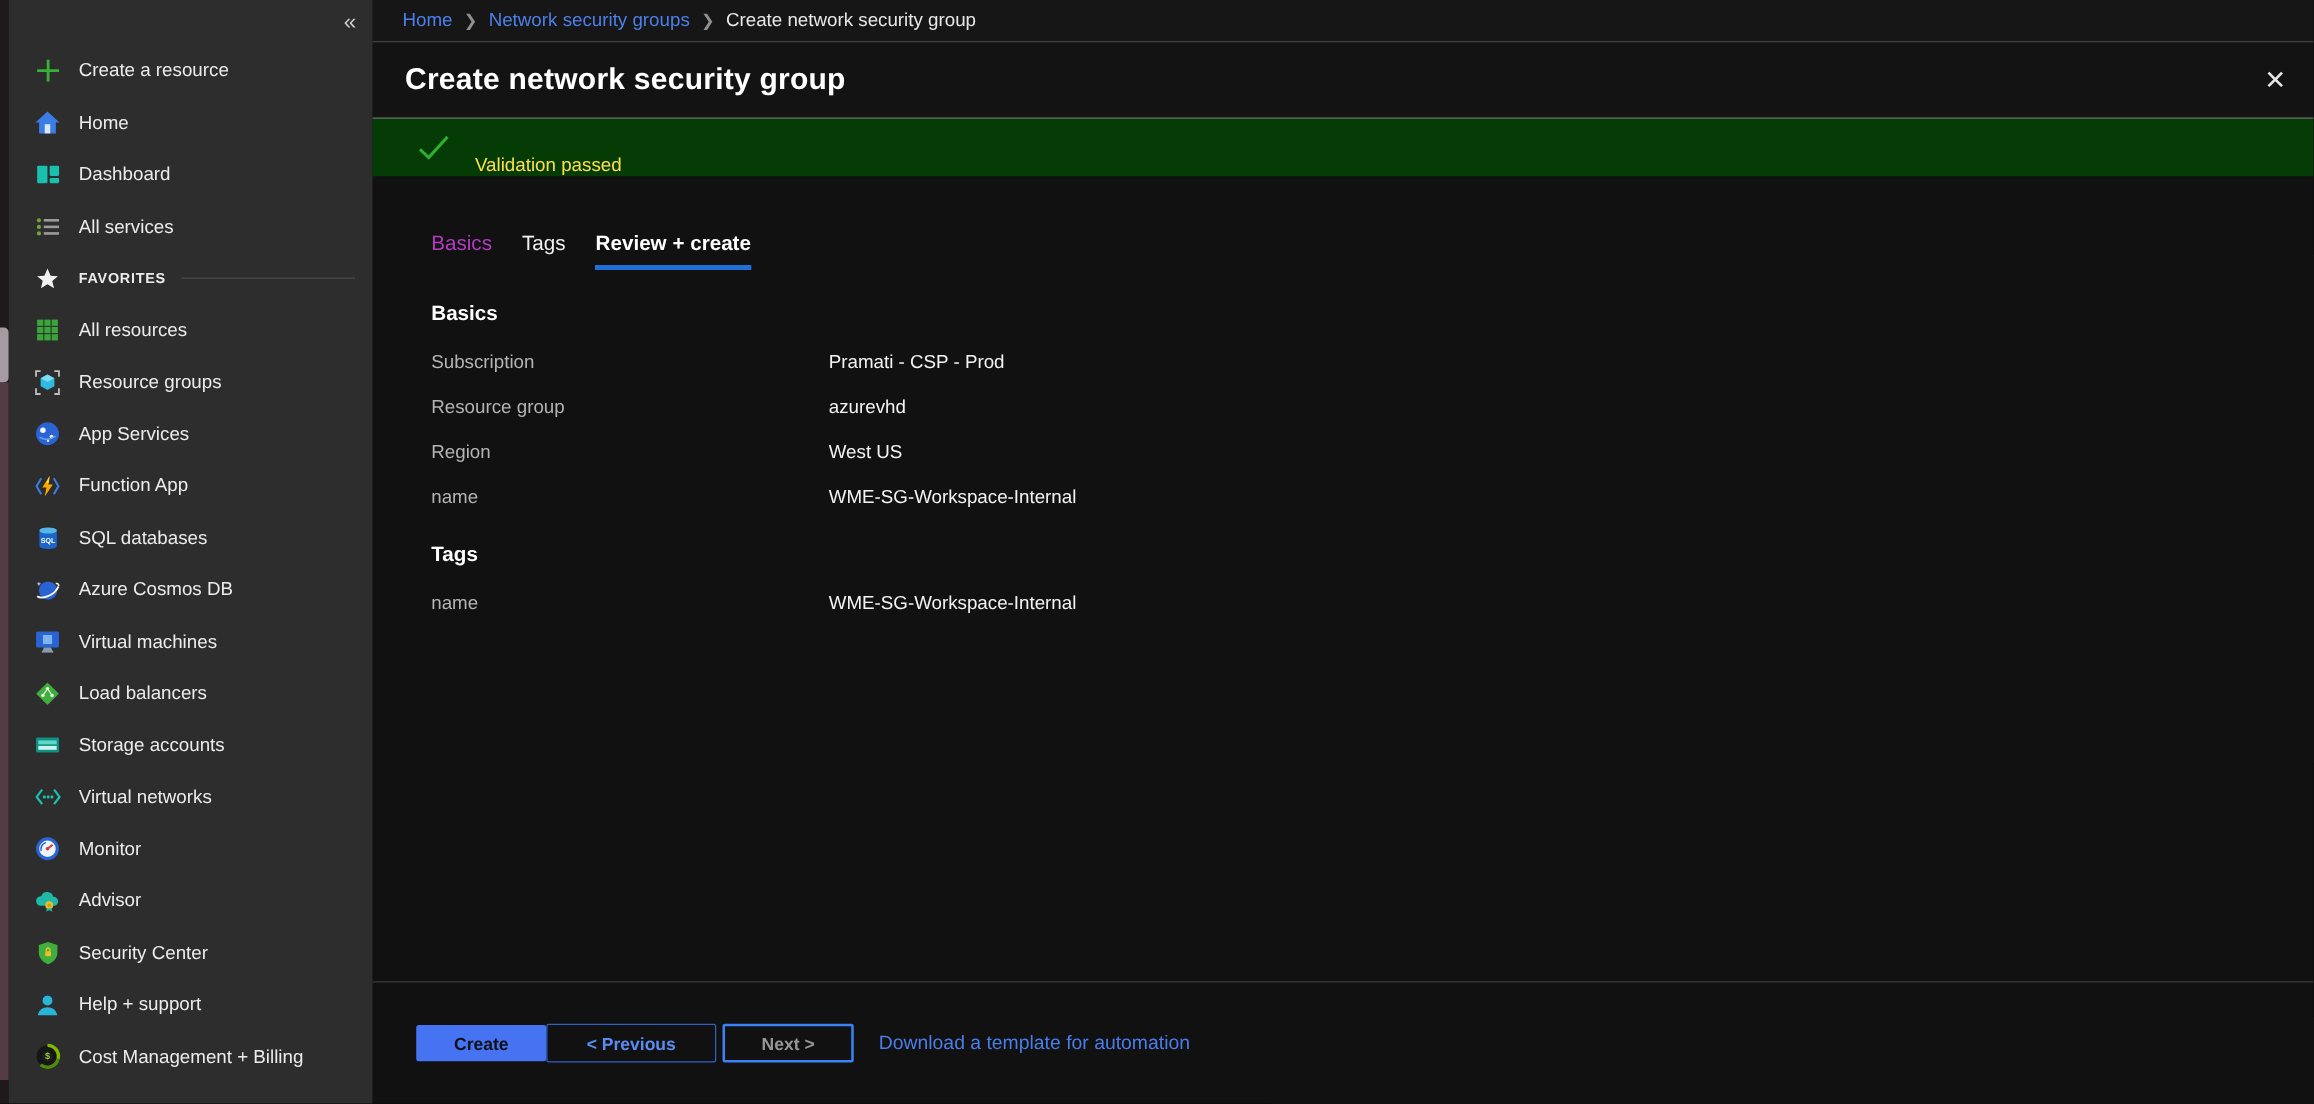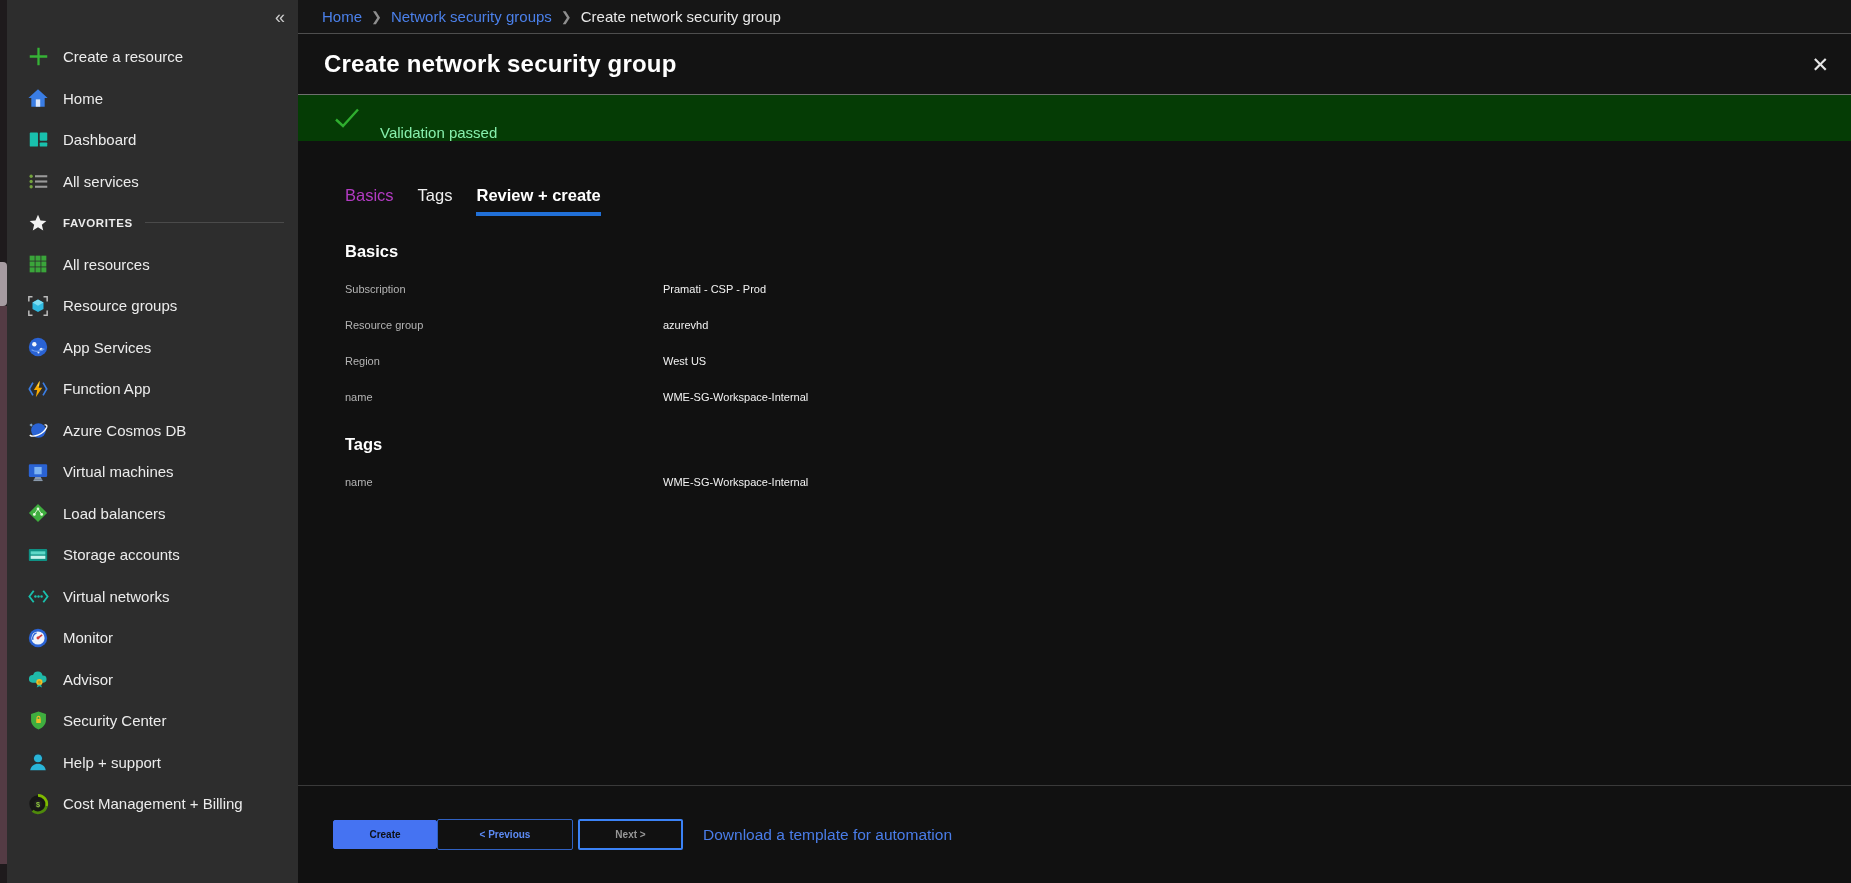--- a/index.html
+++ b/index.html
@@ -30,36 +30,36 @@
   .crumb-link { color:#4b80ea; cursor:pointer; }
   .crumb-sep { color:#8f8f8f; font-size:13px; }
   .crumb-current { color:#e8e8e8; }
 
   .title-bar { height:60px; flex-shrink:0; background:#131313; display:flex; align-items:center; padding:0 14px 0 26px; }
   .page-title { flex:1; color:#ffffff; font-size:24px; font-weight:600; letter-spacing:.2px; }
   .close-btn { color:#e6e6e6; font-size:21px; cursor:pointer; padding:4px 8px; line-height:1; }
 
   .validation-bar { height:47px; flex-shrink:0; background:#053c05; border-top:1px solid #6f6f6f; display:flex; align-items:center; padding-left:35px; }
   .check-icon { margin-right:19px; display:flex; }
-  .validation-text { color:#86efac; font-size:15px;margin-top:29px; }
+  .validation-text { color:#fde047; font-size:15px;margin-top:29px; }
 
   .content { flex:1; padding:45px 40px 0 47px; overflow:hidden; }
   .tabs { display:flex; gap:24px; font-size:16.5px; margin-bottom:26px; }
   .tab { padding-bottom:7px; cursor:pointer; border-bottom:4px solid transparent; }
   .tab.visited { color:#b23bc2; }
   .tab.idle { color:#f0f0f0; }
   .tab.active { color:#ffffff; font-weight:600; border-bottom-color:#2170d8; }
 
   .section-heading { color:#ffffff; font-size:16.5px; font-weight:700; margin:20px 0 10px; }
-  .kv-row { display:flex; align-items:center; height:36px; font-size:11px; }
+  .kv-row { display:flex; align-items:center; height:36px; font-size:15px; }
   .kv-label { width:318px; color:#b4b4b4; flex-shrink:0; }
   .kv-value { color:#f3f3f3; }
 
   .footer { flex-shrink:0; height:98px; border-top:1px solid #3a3a3a; display:flex; align-items:center; padding-left:35px; }
-  .btn { font-family:"Liberation Sans",sans-serif; font-size:10px; font-weight:600; border-radius:2px; cursor:pointer; }
+  .btn { font-family:"Liberation Sans",sans-serif; font-size:14px; font-weight:600; border-radius:2px; cursor:pointer; }
   .btn-create { width:104px; height:29px; background:#4573f2; border:1px solid #4573f2; color:#0d1014; }
   .btn-previous { width:136px; height:31px; background:transparent; border:1px solid #3061c2; color:#5d8bf5; }
   .btn-next { margin-left:5px; width:105px; height:31px; background:transparent; border:2px solid #3b82f6; color:#979797; cursor:default; }
   .link-download { margin-left:20px; color:#4a7de9; font-size:15.5px; cursor:pointer; }
 </style>
 </head>
 <body>
 
 <div class="screen">
 
@@ -174,20 +174,30 @@
           <svg width="22" height="22" viewBox="0 0 24 24">
             <path d="M6.5 5 2.5 12l4 7" fill="none" stroke="#3a7de4" stroke-width="1.8"></path>
             <path d="M17.5 5l4 7-4 7" fill="none" stroke="#3a7de4" stroke-width="1.8"></path>
             <path d="M13.8 3 7.5 13h3.6L9.6 21l7-10.5h-3.8z" fill="#f8ab00"></path>
             <path d="M13.8 3 11 9h2.2z" fill="#ffd54d"></path>
           </svg>
         </span>
         <span class="nav-label">Function App</span>
       </div>
 
+      <div class="nav-item">
+        <span class="nav-icon">
+          <svg width="21" height="21" viewBox="0 0 24 24">
+            <path d="M4 5v14c0 1.8 3.6 3 8 3s8-1.2 8-3V5z" fill="#1b66c9"></path>
+            <ellipse cx="12" cy="5" rx="8" ry="2.8" fill="#55b7e8"></ellipse>
+            <text x="12" y="16.5" font-size="6.5" font-weight="bold" fill="#ffffff" text-anchor="middle" font-family="Liberation Sans, sans-serif">SQL</text>
+          </svg>
+        </span>
+        <span class="nav-label">SQL databases</span>
+      </div>
 
       <div class="nav-item">
         <span class="nav-icon">
           <svg width="22" height="22" viewBox="0 0 24 24">
             <circle cx="12.5" cy="12.5" r="8" fill="#2a63d4"></circle>
             <path d="M3 17.5C7 20.5 18 17 21.5 9" stroke="#ffffff" stroke-width="1.6" fill="none"></path>
             <path d="M21.5 9c.8-2-.5-3-2.3-2.6" stroke="#ffffff" stroke-width="1.4" fill="none"></path>
             <path d="M4.5 4.5l.6 1.5 1.5.6-1.5.6-.6 1.5-.6-1.5L2.4 6.6l1.5-.6z" fill="#9fd0ff"></path>
           </svg>
         </span>

